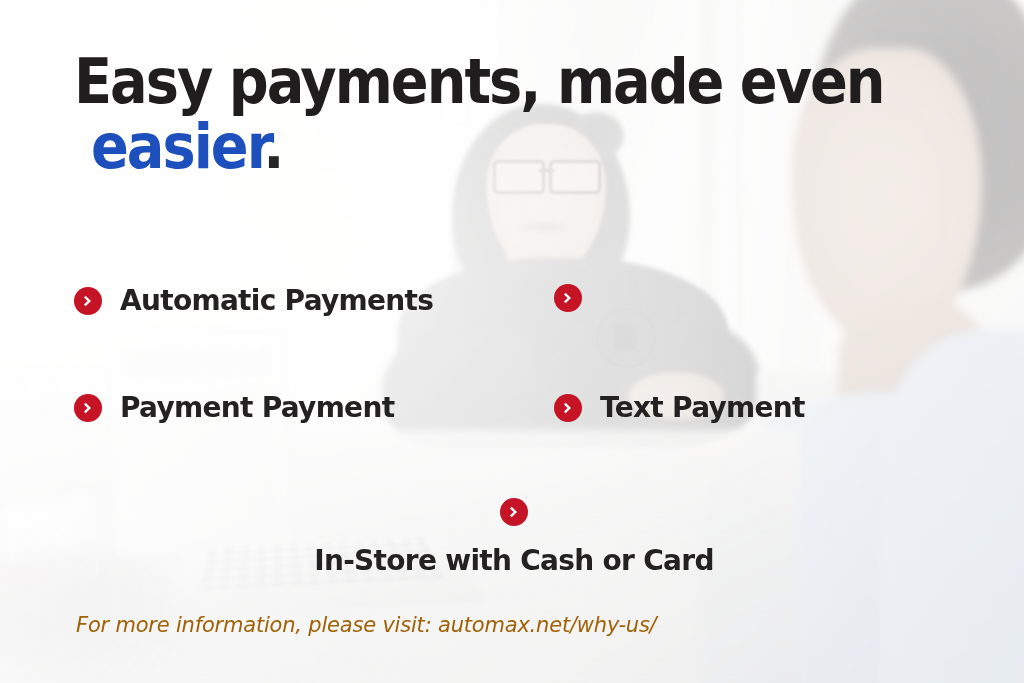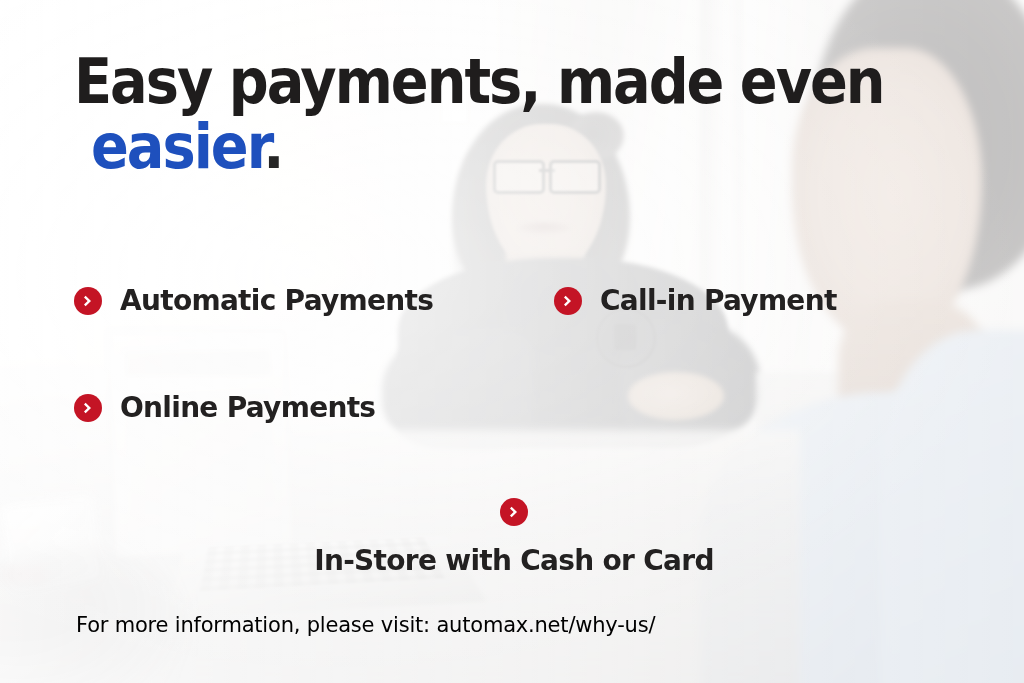--- a/index.html
+++ b/index.html
@@ -371,23 +371,24 @@
     font-family: "DejaVu Sans", "Liberation Sans", sans-serif;
     white-space: nowrap;
   }
 
   .footnote {
     position: absolute;
     left: 76px;
     top: 613px;
     margin: 0;
     font-size: 21px;
+    font-style: italic;
     font-weight: 400;
     letter-spacing: -0.2px;
-    color: #000000;
+    color: #a16207;
     font-family: "DejaVu Sans", "Liberation Sans", sans-serif;
     white-space: nowrap;
   }
 </style>
 </head>
 <body>
 
 <div id="promo-banner">
 
   <div class="photo-layer">
@@ -452,32 +453,39 @@
         </span>
         <span class="benefit-label">Automatic Payments</span>
       </div>
 
       <div class="benefit-item">
         <span class="bullet-icon">
           <svg width="16" height="16" viewBox="0 0 16 16" aria-hidden="true">
             <path d="M5.6 2.7 L11 8 L5.6 13.3 L4.0 11.6 L7.6 8 L4.0 4.4 Z" fill="#ffffff"></path>
           </svg>
         </span>
-        <span class="benefit-label">Call-in Payment</span>
       </div>
 
       <div class="benefit-item">
         <span class="bullet-icon">
           <svg width="16" height="16" viewBox="0 0 16 16" aria-hidden="true">
             <path d="M5.6 2.7 L11 8 L5.6 13.3 L4.0 11.6 L7.6 8 L4.0 4.4 Z" fill="#ffffff"></path>
           </svg>
         </span>
-        <span class="benefit-label">Online Payments</span>
+        <span class="benefit-label">Payment Payment</span>
       </div>
 
+      <div class="benefit-item">
+        <span class="bullet-icon">
+          <svg width="16" height="16" viewBox="0 0 16 16" aria-hidden="true">
+            <path d="M5.6 2.7 L11 8 L5.6 13.3 L4.0 11.6 L7.6 8 L4.0 4.4 Z" fill="#ffffff"></path>
+          </svg>
+        </span>
+        <span class="benefit-label">Text Payment</span>
+      </div>
 
       <div class="benefit-item wide">
         <span class="bullet-icon">
           <svg width="16" height="16" viewBox="0 0 16 16" aria-hidden="true">
             <path d="M5.6 2.7 L11 8 L5.6 13.3 L4.0 11.6 L7.6 8 L4.0 4.4 Z" fill="#ffffff"></path>
           </svg>
         </span>
         <span class="benefit-label">In-Store with Cash or Card</span>
       </div>
 

